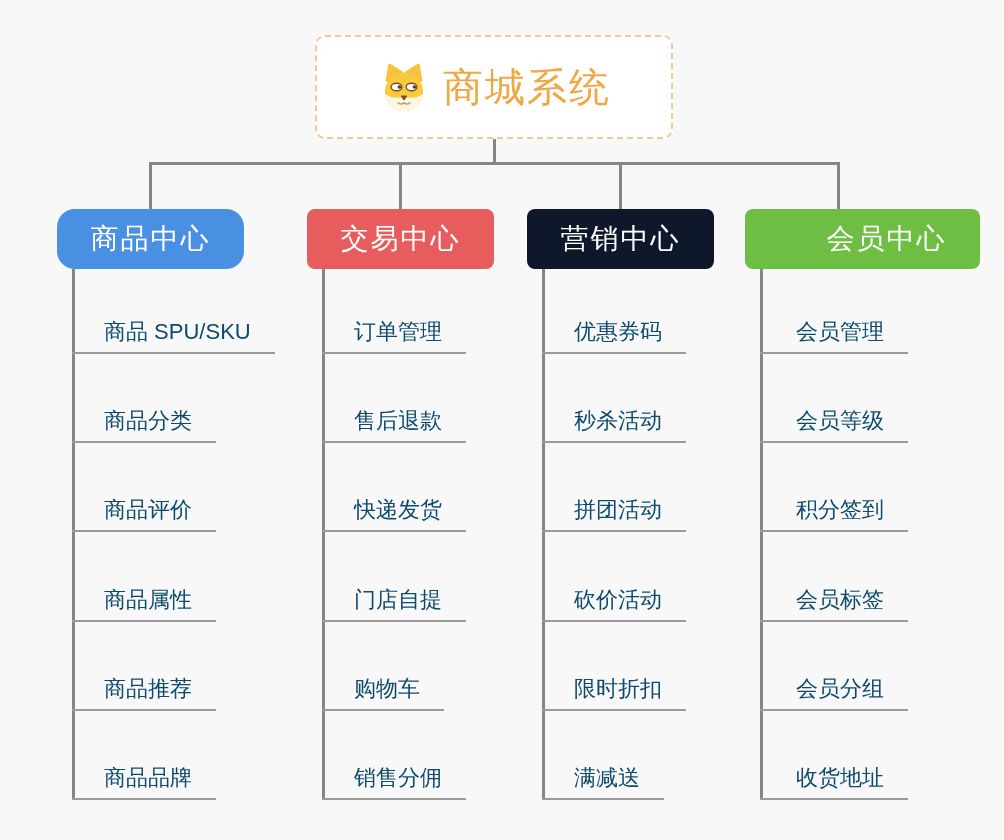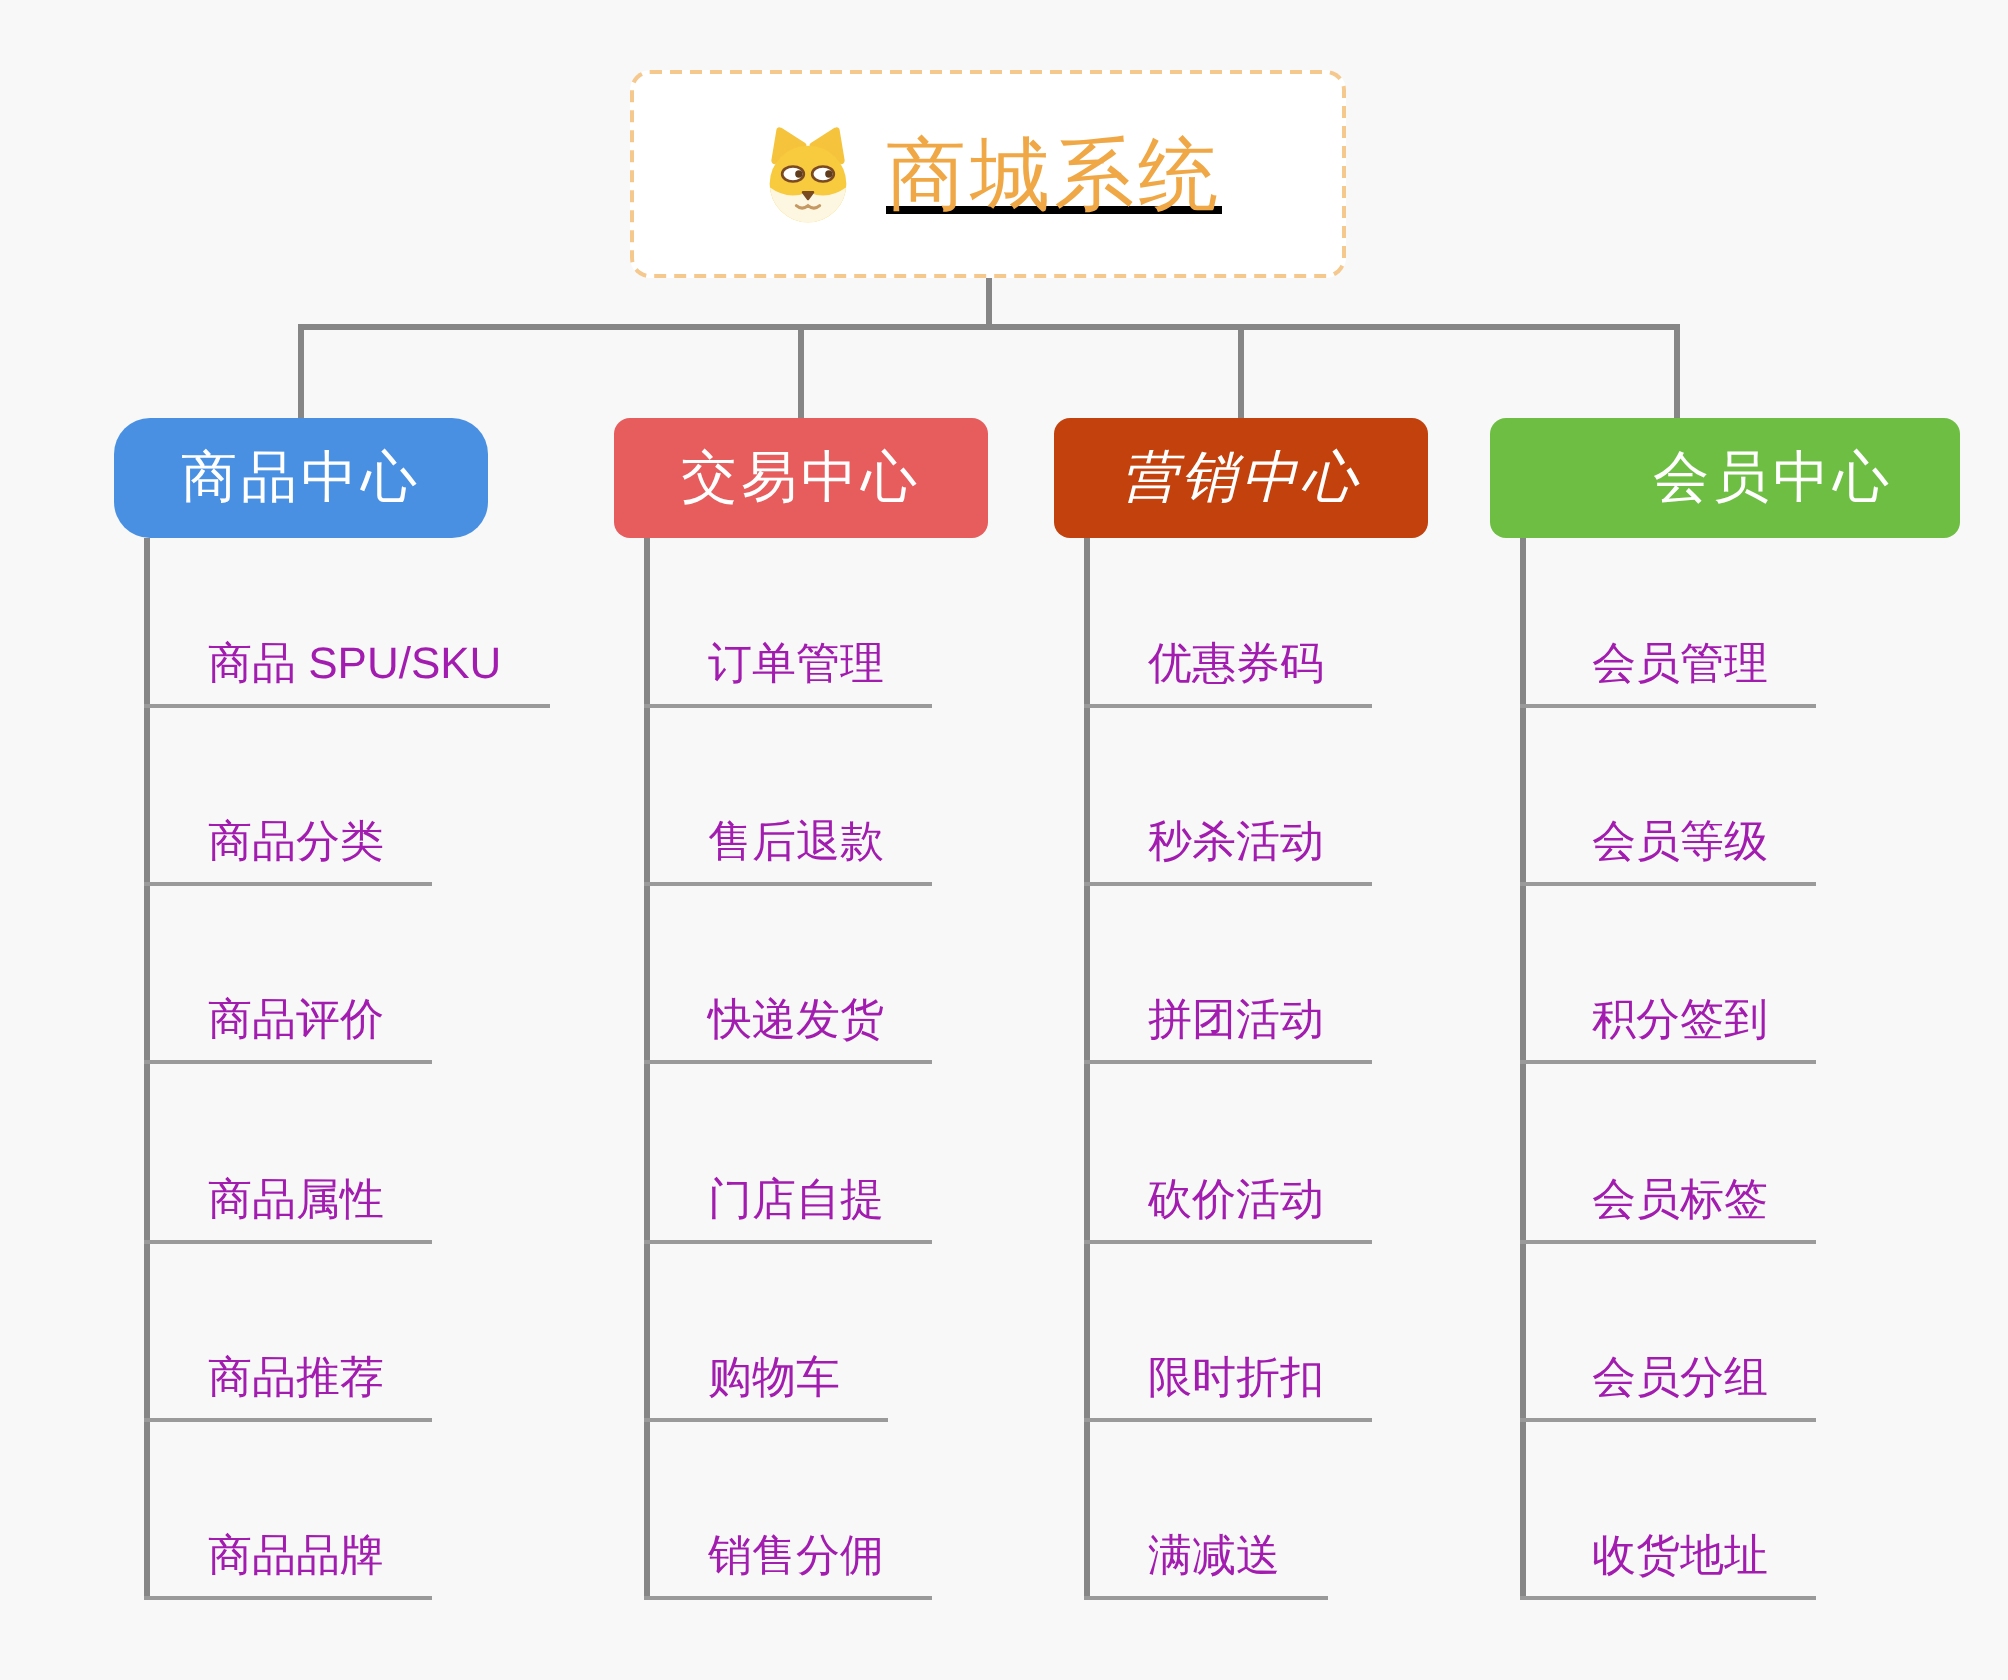--- a/index.html
+++ b/index.html
@@ -20,21 +20,20 @@
     left:315px; top:35px;
     width:358px; height:104px;
     background:#ffffff;
     border:2px dashed #f5c98e;
     border-radius:10px;
     box-sizing:border-box;
     display:flex;
     align-items:center;
     justify-content:center;
     gap:12px;
-    text-decoration:underline;
   }
   .root-title{
     font-size:40px;
     color:#efa845;
     letter-spacing:2px;
     white-space:nowrap;
   }
   
   .line{position:absolute;background:#868686;}
   .root-stem   {left:493px; top:139px; width:3px;  height:26px;}
@@ -59,21 +58,21 @@
     white-space:nowrap;
   }
   .branch-node.c0{left:57px;}
   .branch-node.c1{left:307px;}
   .branch-node.c2{left:527px;}
   .branch-node.c3{left:745px;padding-left:48px;}
   
   .item{
     position:absolute;
     font-size:22px;
-    color:#a21caf;
+    color:#0c4a6e;
     line-height:28px;
     padding:0 24px 6px 32px;
     border-bottom:2px solid #9a9a9a;
     white-space:nowrap;
     cursor:pointer;
   }
   .item.c0{left:72px;} .item.c1{left:322px;} .item.c2{left:542px;} .item.c3{left:760px;padding-left:36px;}
   .item.r0{top:318px;} .item.r1{top:407px;} .item.r2{top:496px;}
   .item.r3{top:586px;} .item.r4{top:675px;} .item.r5{top:764px;}
 </style>
@@ -119,21 +118,21 @@
   <div class="line trunk c1"></div>
   <div class="line trunk c2"></div>
   <div class="line trunk c3"></div>
 
   <div class="branch-node c0" style="background: rgb(74, 144, 226); border-radius: 18px;">
     <span>商品中心</span>
   </div>
   <div class="branch-node c1" style="background: rgb(231, 92, 92); text-align: center;">
     <span>交易中心</span>
   </div>
-  <div class="branch-node c2" style="background: #c2410c; font-style: italic;">
+  <div class="branch-node c2" style="background: #0f172a;">
     <span>营销中心</span>
   </div>
   <div class="branch-node c3" style="background: rgb(111, 190, 68);">
     <span>会员中心</span>
   </div>
 
   <div class="item c0 r0">商品 SPU/SKU</div>
   <div class="item c0 r1">商品分类</div>
   <div class="item c0 r2">商品评价</div>
   <div class="item c0 r3">商品属性</div>

